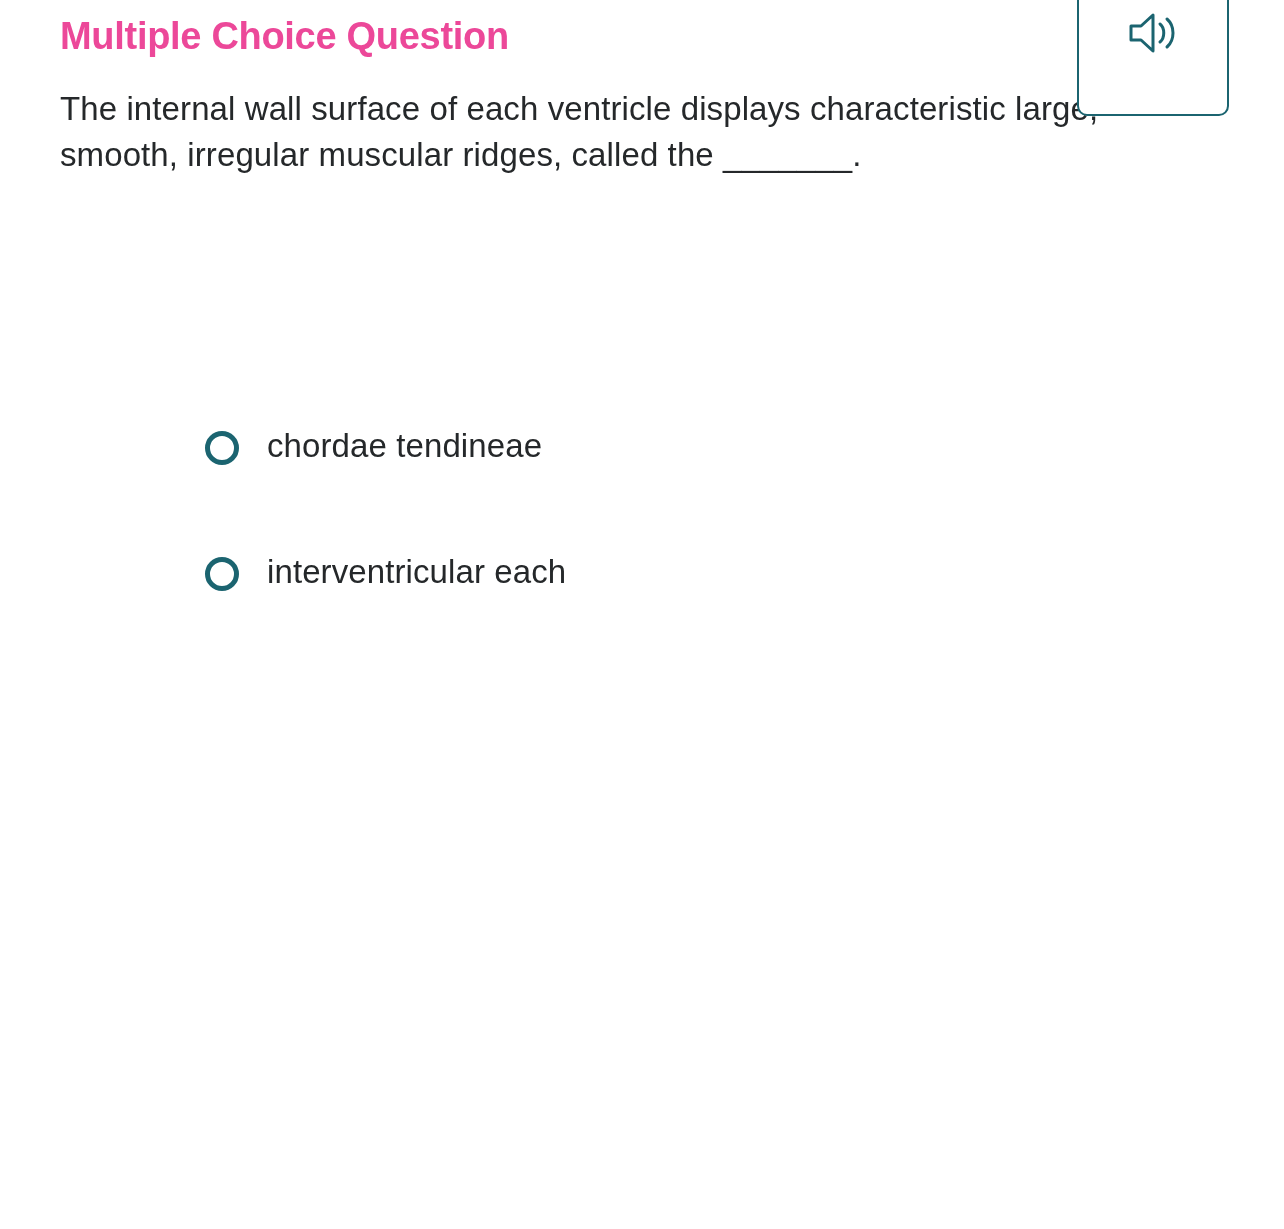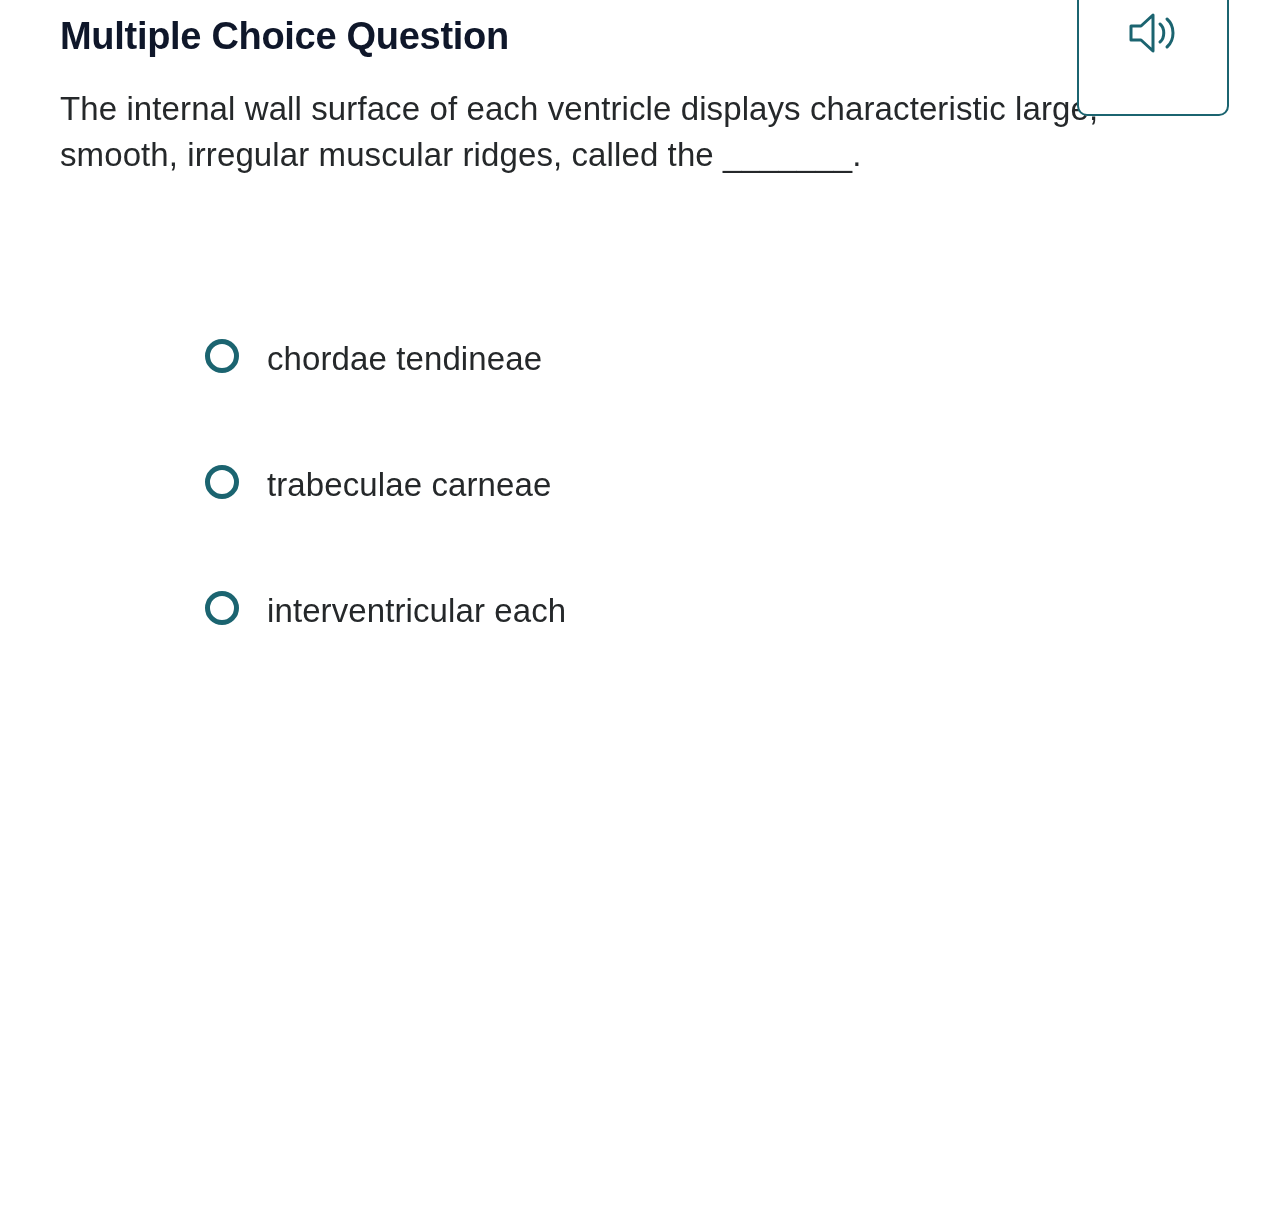--- a/index.html
+++ b/index.html
@@ -26,21 +26,21 @@
     position: relative;
     display: flex;
     align-items: flex-start;
     justify-content: space-between;
     padding-top: 8px;
   }
   .question-type-title {
     font-size: 38px;
     font-weight: bold;
     letter-spacing: -0.3px;
-    color: #0f172a;
+    color: #ec4899;
     line-height: 1.2;
     margin: 0;
     padding-top: 6px;
   }
   .audio-button {
     position: absolute;
     top: -36px;
     right: -5px;
     width: 152px;
     height: 152px;
@@ -66,21 +66,21 @@
     color: #25282a;
     max-width: 1150px;
     letter-spacing: 0.1px;
   }
   .choices {
     margin-top: 160px;
     padding-left: 145px;
   }
   .choice-row {
     display: flex;
-    align-items: flex-start;
+    align-items: flex-end;
     height: 126px;
     cursor: pointer;
   }
   .radio {
     width: 34px;
     height: 34px;
     min-width: 34px;
     border: 5px solid #1b6470;
     border-radius: 50%;
     box-sizing: border-box;
@@ -115,24 +115,20 @@
 
   <p class="question-stem">The internal wall surface of each ventricle displays characteristic large, smooth, irregular muscular ridges, called the _______.</p>
 
   <div class="choices">
 
     <div class="choice-row">
       <span class="radio"></span>
       <span class="choice-label">chordae tendineae</span>
     </div>
 
-    <div class="choice-row">
-      <span class="radio"></span>
-      <span class="choice-label">trabeculae carneae</span>
-    </div>
 
 
     <div class="choice-row">
       <span class="radio"></span>
       <span class="choice-label">interventricular each</span>
     </div>
 
   </div>
 </div>
 

